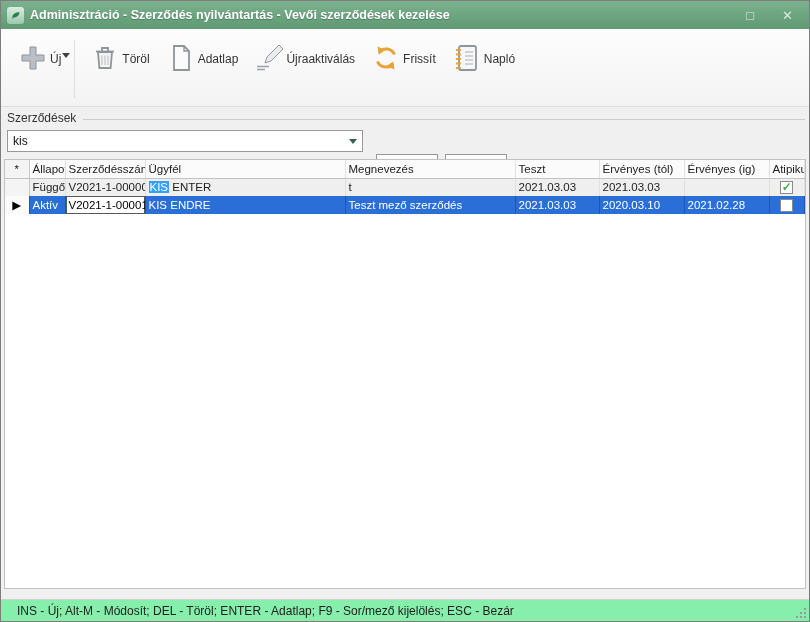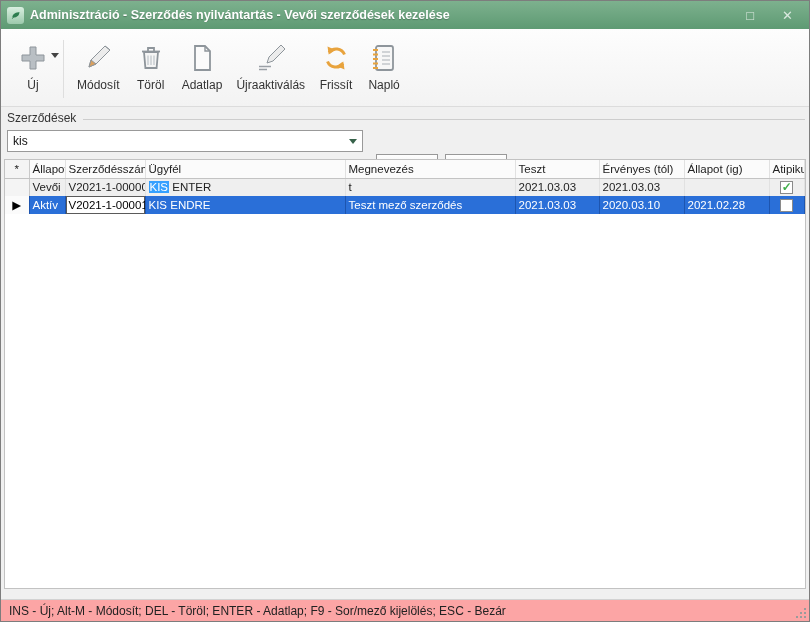--- a/index.html
+++ b/index.html
@@ -13,21 +13,21 @@
   .appicon{width:17px;height:17px;border-radius:3px;margin-right:6px;flex:0 0 auto;
     background:linear-gradient(#d9efe0,#9cc9ac);display:flex;align-items:center;justify-content:center;}
   .title{font-size:12.5px;font-weight:700;text-shadow:0 1px 1px rgba(0,0,0,.25);
     white-space:nowrap;overflow:hidden;}
   .tb-buttons{margin-left:auto;display:flex;align-items:center;gap:28px;padding-right:10px;}
   .tb-btn{color:rgba(255,255,255,.75);font-size:13px;line-height:1;cursor:default;}
   
   .toolbar{height:78px;background:linear-gradient(#fdfdfd,#f3f3f3);
     border-bottom:1px solid #dcdcdc;display:flex;align-items:flex-start;
     padding:8px 6px 0 8px;}
-  .tool{display:flex;flex-direction:column;align-items:center;padding:2px 7px;position:relative;}
+  .tool{display:flex;flex-direction:row;align-items:center;padding:2px 7px;position:relative;}
   .tool .icn{height:38px;display:flex;align-items:center;justify-content:center;}
   .tool .lbl{font-size:12px;color:#333;margin-top:1px;white-space:nowrap;}
   .tool .ddarrow{position:absolute;right:-2px;top:16px;width:0;height:0;
     border-left:4px solid transparent;border-right:4px solid transparent;border-top:5px solid #444;}
   .tool-sep{width:1px;background:#dedede;height:58px;margin:3px 6px 0 6px;flex:0 0 auto;}
   
   .grouprow{display:flex;align-items:center;height:18px;padding:4px 4px 0 6px;justify-content:flex-end;}
   .grouplabel{font-size:12px;color:#333;padding-right:7px;white-space:nowrap;}
   .groupline{flex:1;border-top:1px solid #cdcdcd;margin-top:2px;}
   
@@ -56,23 +56,23 @@
   tr.row-gray td.ind{background:#f4f4f4;}
   tr.row-sel td{background:#2a6fd8;color:#fff;border-right-color:#1d55b0;}
   tr.row-sel td.ind{background:#fbfbfb;color:#000;}
   tr.row-sel td.editcell{background:#fff;color:#000;box-shadow:inset 0 0 0 1px #5a5a5a;}
   .hl{background:#35a0ff;color:#fff;padding:0 1px;}
   .rest{white-space:pre;}
   .cb{width:13px;height:13px;border:1px solid #8a8a8a;background:#fff;margin:0 auto;
     display:flex;align-items:center;justify-content:center;
     font-size:12px;line-height:1;color:#3fae49;font-weight:700;}
   
-  .statusbar{position:absolute;left:0;right:0;bottom:0;height:22px;background:#fca5a5;
+  .statusbar{position:absolute;left:0;right:0;bottom:0;height:22px;background:#86efac;
     border-top:1px solid #d2d2d2;display:flex;align-items:center;
-    font-size:12px;color:#222;padding-left:8px;}
+    font-size:12px;color:#222;padding-left:16px;}
   .grip{position:absolute;right:2px;bottom:2px;width:12px;height:12px;}
 </style>
 </head>
 <body>
 
 <div class="window">
 
   <div class="titlebar">
     <span class="appicon">
       <svg width="13" height="13" viewBox="0 0 16 16">
@@ -94,30 +94,20 @@
         <svg width="34" height="34" viewBox="0 0 34 34">
             <path d="M14 6h6v8h8v6h-8v8h-6v-8H6v-6h8z" fill="#b9bfc4" stroke="#8e959b"></path>
           </svg>
       </span>
       <span class="ddarrow"></span>
       <span class="lbl">Új</span>
     </div>
 
     <div class="tool-sep"></div>
 
-    <div class="tool">
-      <span class="icn">
-        <svg width="34" height="34" viewBox="0 0 34 34">
-            <path d="M8 26l2-7L24 5l5 4L15 23l-7 3z" fill="#ececec" stroke="#8e959b"></path>
-            <path d="M24 5l5 4" stroke="#8e959b" fill="none"></path>
-            <path d="M10 19l5 4-7 3z" fill="#d9a05e" stroke="#8e959b"></path>
-          </svg>
-      </span>
-      <span class="lbl">Módosít</span>
-    </div>
 
     <div class="tool">
       <span class="icn">
         <svg width="34" height="34" viewBox="0 0 34 34">
             <path d="M10 11h14l-1.4 16H11.4z" fill="#f5f5f5" stroke="#8e959b" stroke-width="1.8"></path>
             <path d="M8 10.5h18" stroke="#8e959b" stroke-width="1.8"></path>
             <path d="M14 10V7h6v3" fill="none" stroke="#8e959b" stroke-width="1.8"></path>
             <path d="M14 14.5v9.5M17 14.5v9.5M20 14.5v9.5" stroke="#c9ced2" stroke-width="1.5"></path>
           </svg>
       </span>
@@ -203,28 +193,28 @@
       </colgroup>
       <thead>
         <tr>
           <th class="ind">*</th>
           <th>Állapot</th>
           <th>Szerződésszám</th>
           <th>Ügyfél</th>
           <th>Megnevezés</th>
           <th>Teszt</th>
           <th>Érvényes (tól)</th>
-          <th>Állapot (ig)</th>
+          <th>Érvényes (ig)</th>
           <th>Atipiku</th>
         </tr>
       </thead>
       <tbody>
         <tr class="row-gray">
           <td class="ind"></td>
-          <td>Vevői</td>
+          <td>Függő</td>
           <td>V2021-1-000009</td>
           <td><span class="hl">KIS</span><span class="rest"> ENTER</span></td>
           <td>t</td>
           <td>2021.03.03</td>
           <td>2021.03.03</td>
           <td></td>
           <td>
             <span class="cb">✓</span>
           </td>
         </tr>

